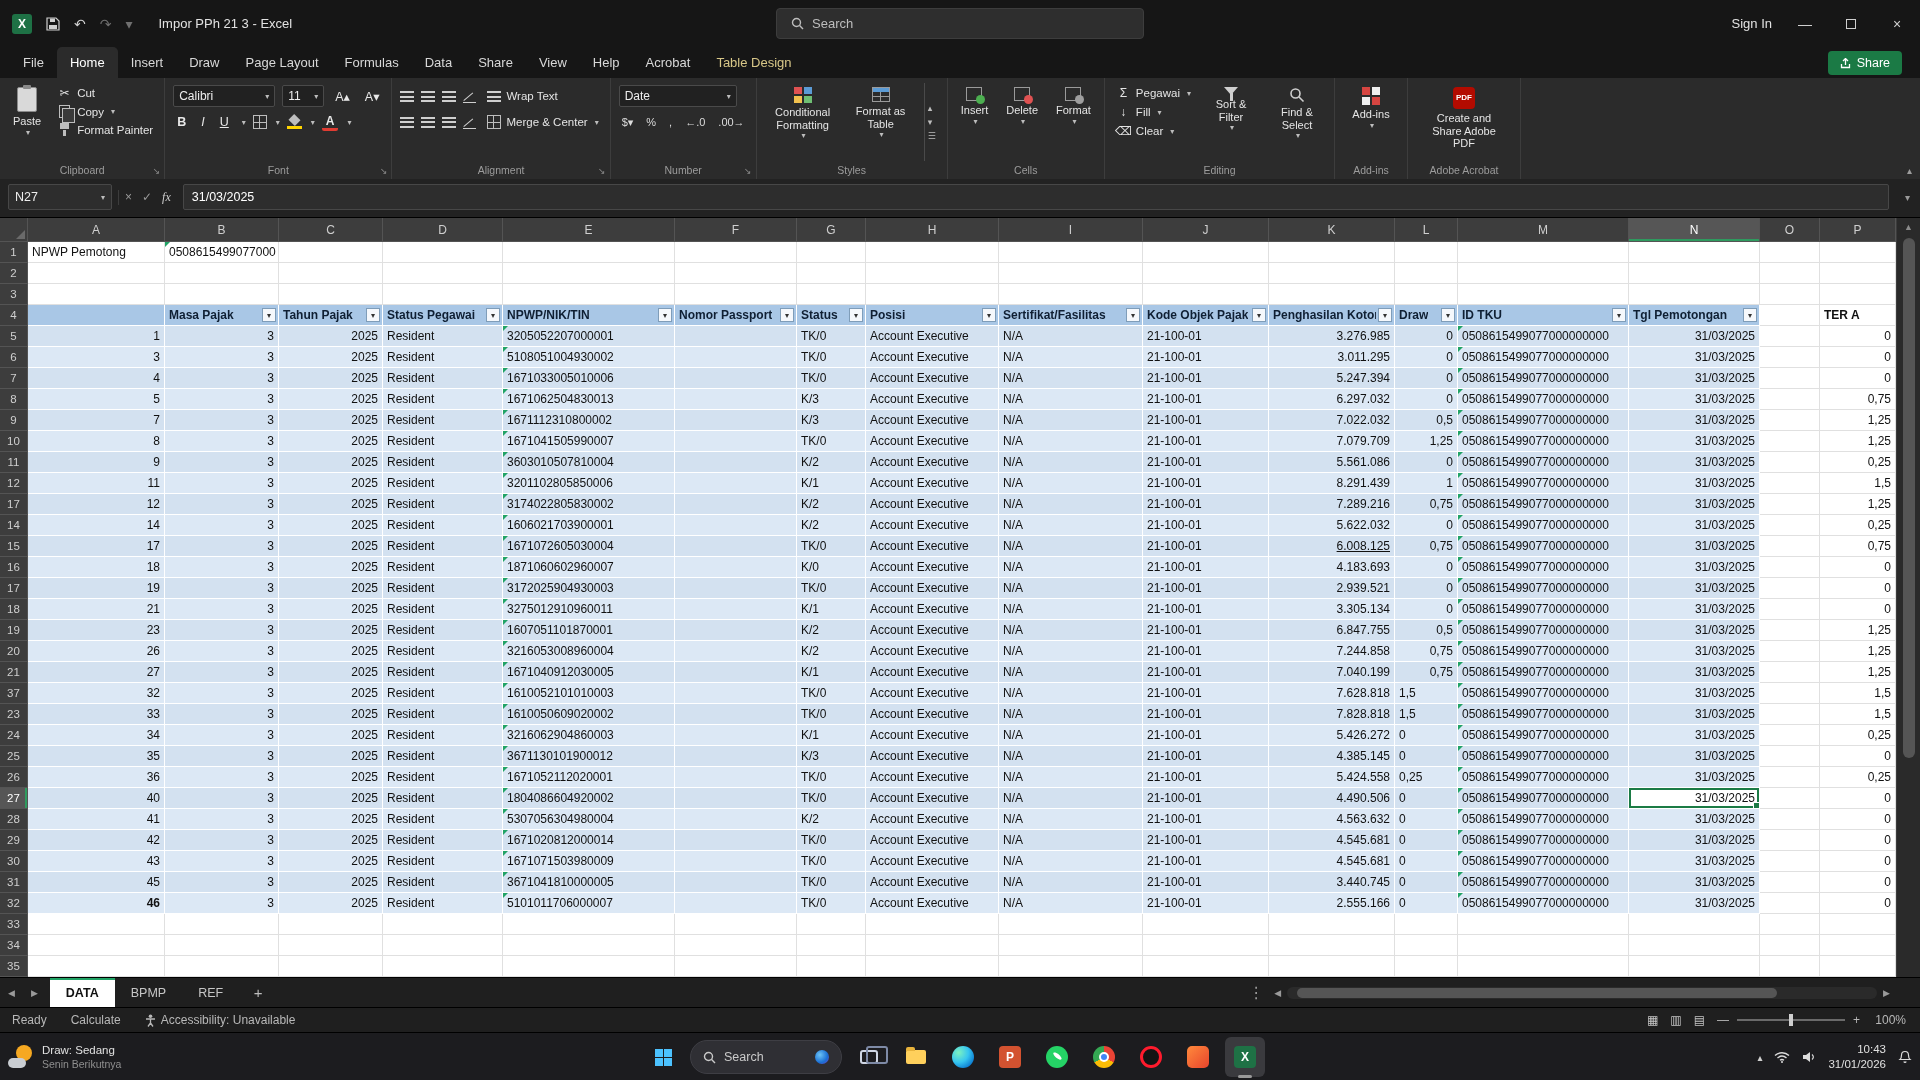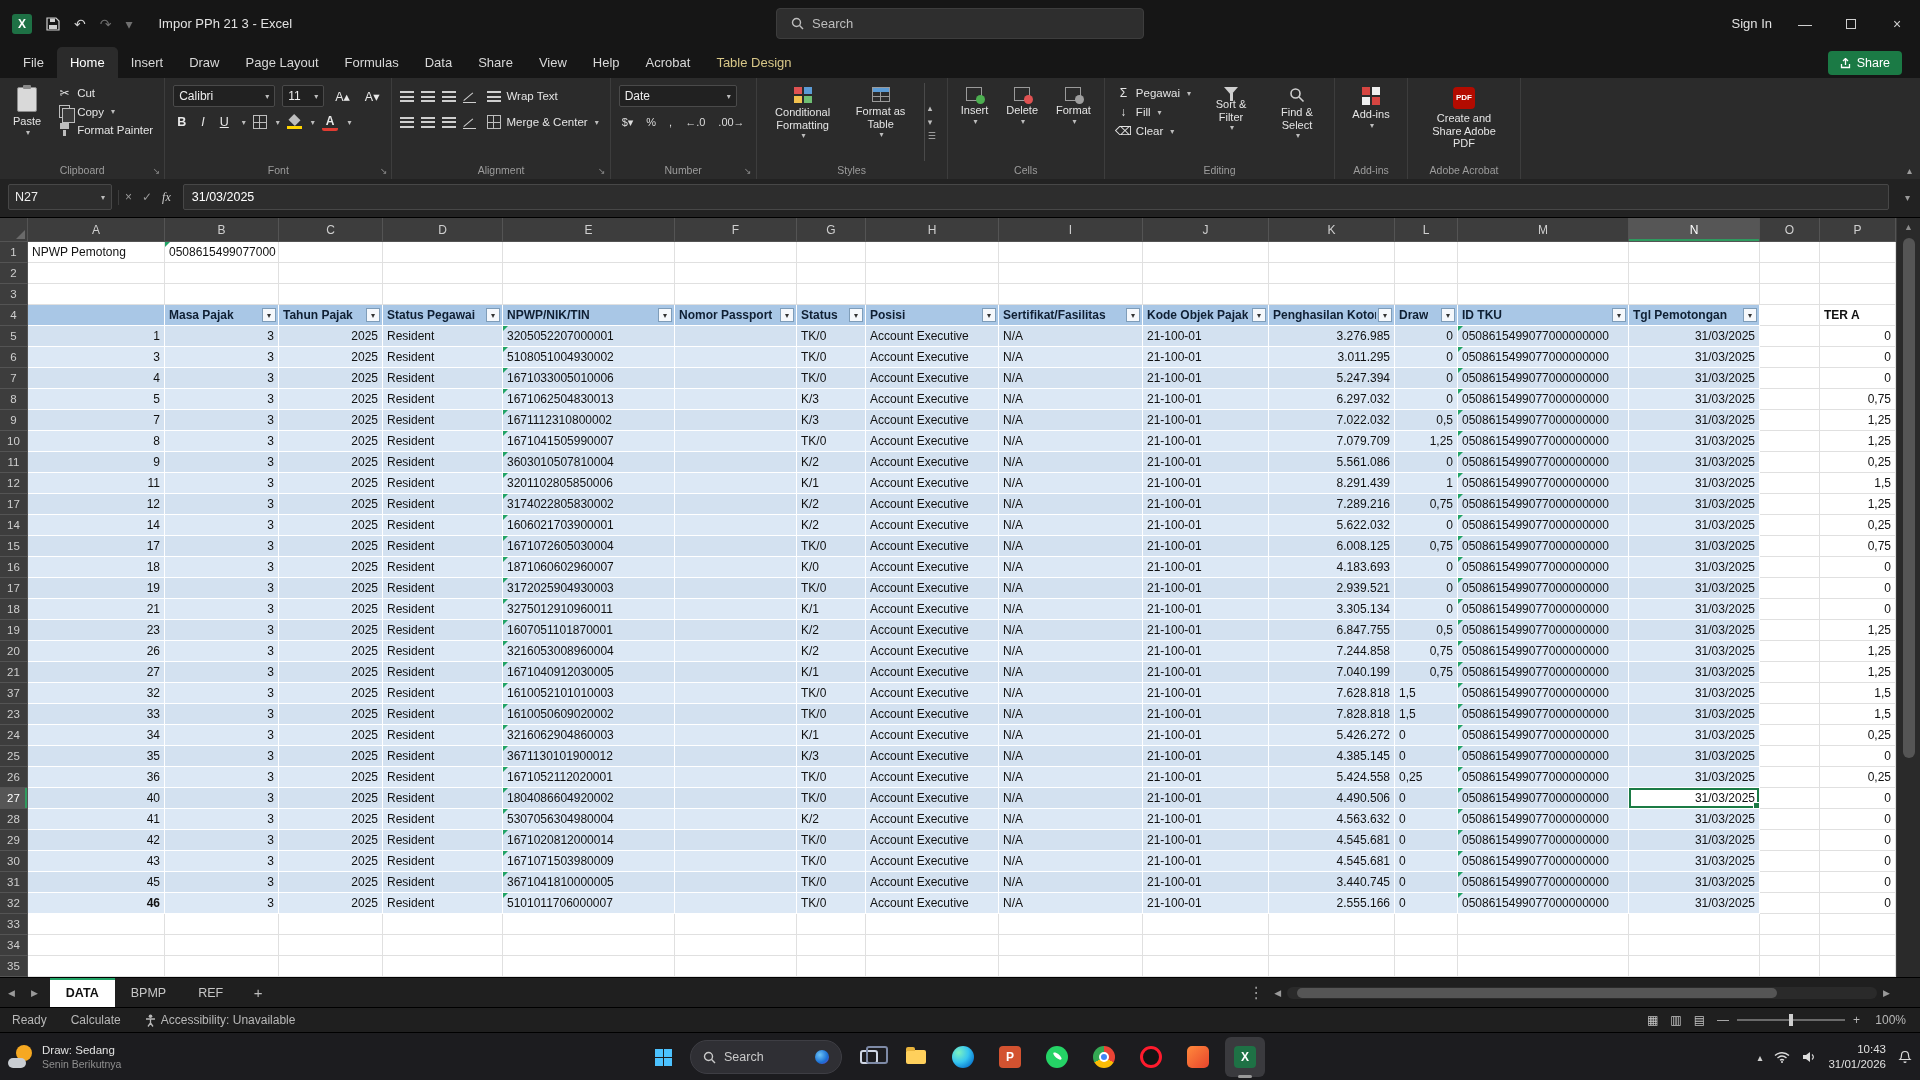--- a/index.html
+++ b/index.html
@@ -824,21 +824,21 @@
           <div class="cell tc b1 r" style="width: 137px;">17</div>
           <div class="cell tc b1 r" style="width: 114px;">3</div>
           <div class="cell tc b1 r" style="width: 104px;">2025</div>
           <div class="cell tc b1 l" style="width: 120px;">Resident</div>
           <div class="cell tc b1 l err" style="width: 172px;">1671072605030004</div>
           <div class="cell tc b1 l" style="width: 122px;"></div>
           <div class="cell tc b1 l" style="width: 69px;">TK/0</div>
           <div class="cell tc b1 l" style="width: 133px;">Account Executive</div>
           <div class="cell tc b1 l" style="width: 144px;">N/A</div>
           <div class="cell tc b1 l" style="width: 126px;">21-100-01</div>
-          <div class="cell tc b1 r" style="width: 126px;">6.008.125</div>
+          <div class="cell tc b1 r" style="width: 126px; text-decoration: underline;">6.008.125</div>
           <div class="cell tc b1 r" style="width: 63px;">0,75</div>
           <div class="cell tc b1 l err" style="width: 171px;">0508615499077000000000</div>
           <div class="cell tc b1 r" style="width: 131px;">31/03/2025</div>
           <div class="cell blank" style="width: 60px;"></div>
           <div class="cell blank r" style="width: 76px;">0,75</div>
         </div>
         <div class="grow">
           <div class="rnh" style="width: 28px;">16</div>
           <div class="cell tc b2 r" style="width: 137px;">18</div>
           <div class="cell tc b2 r" style="width: 114px;">3</div>

